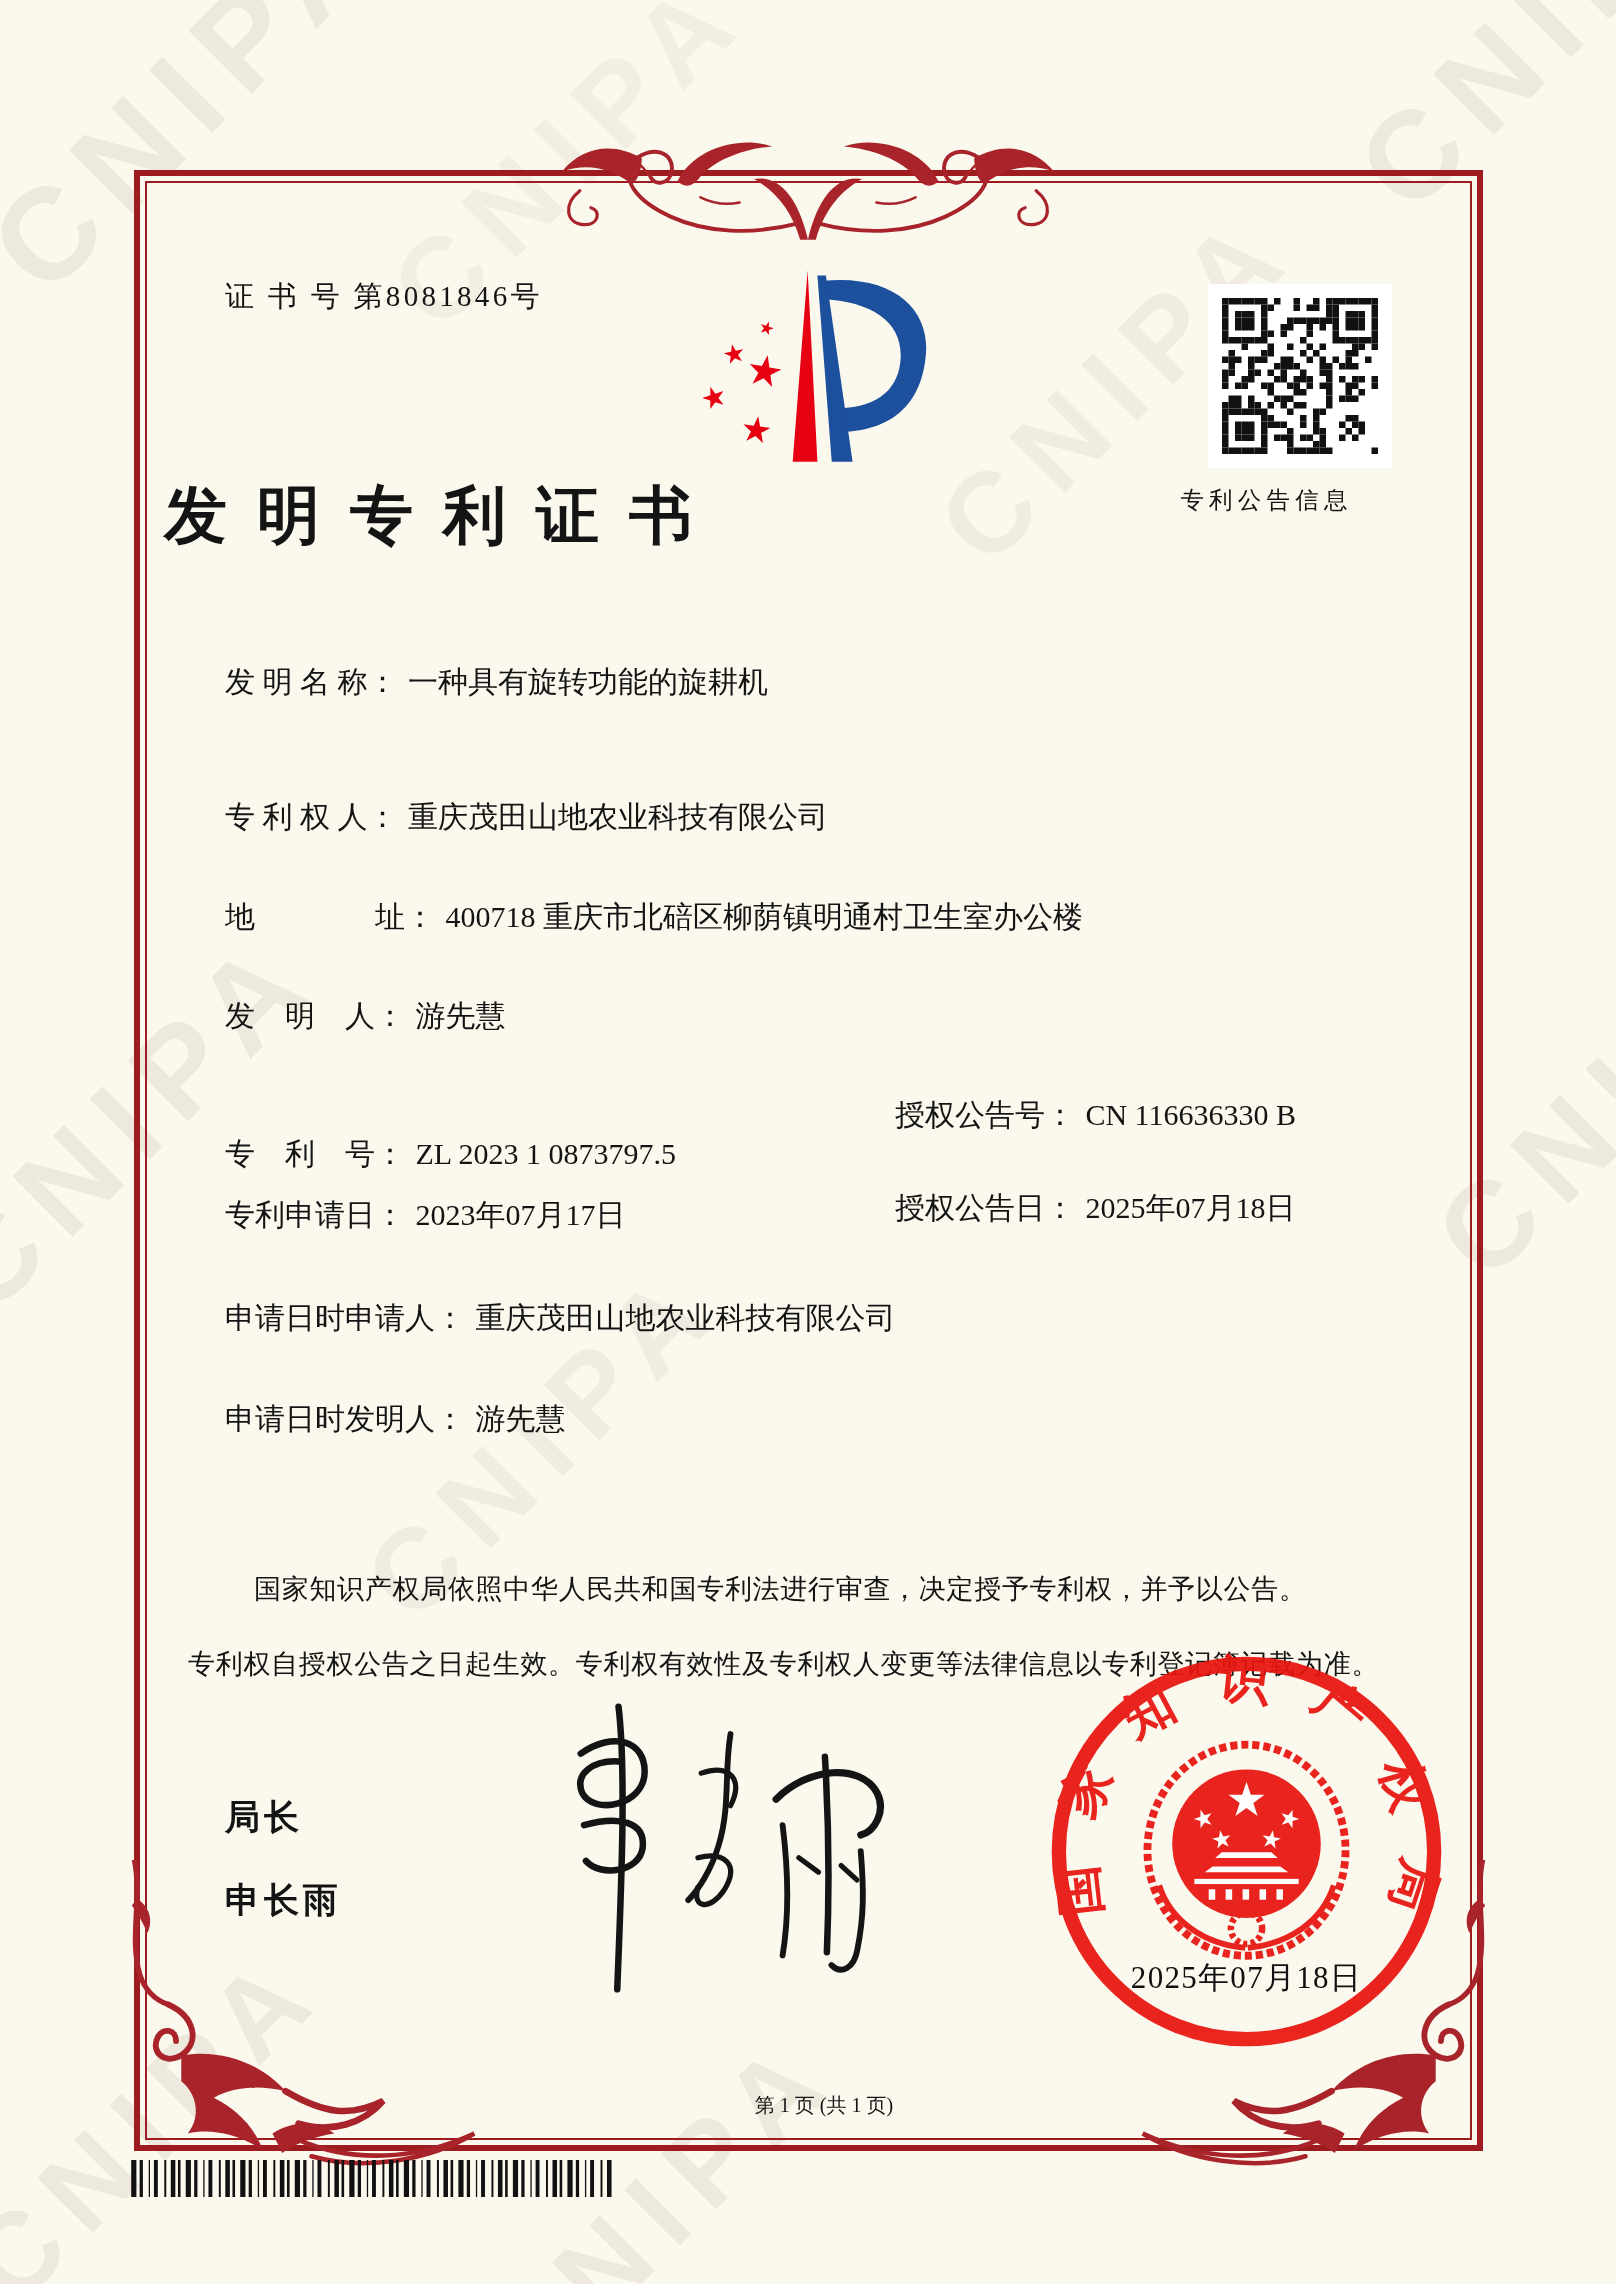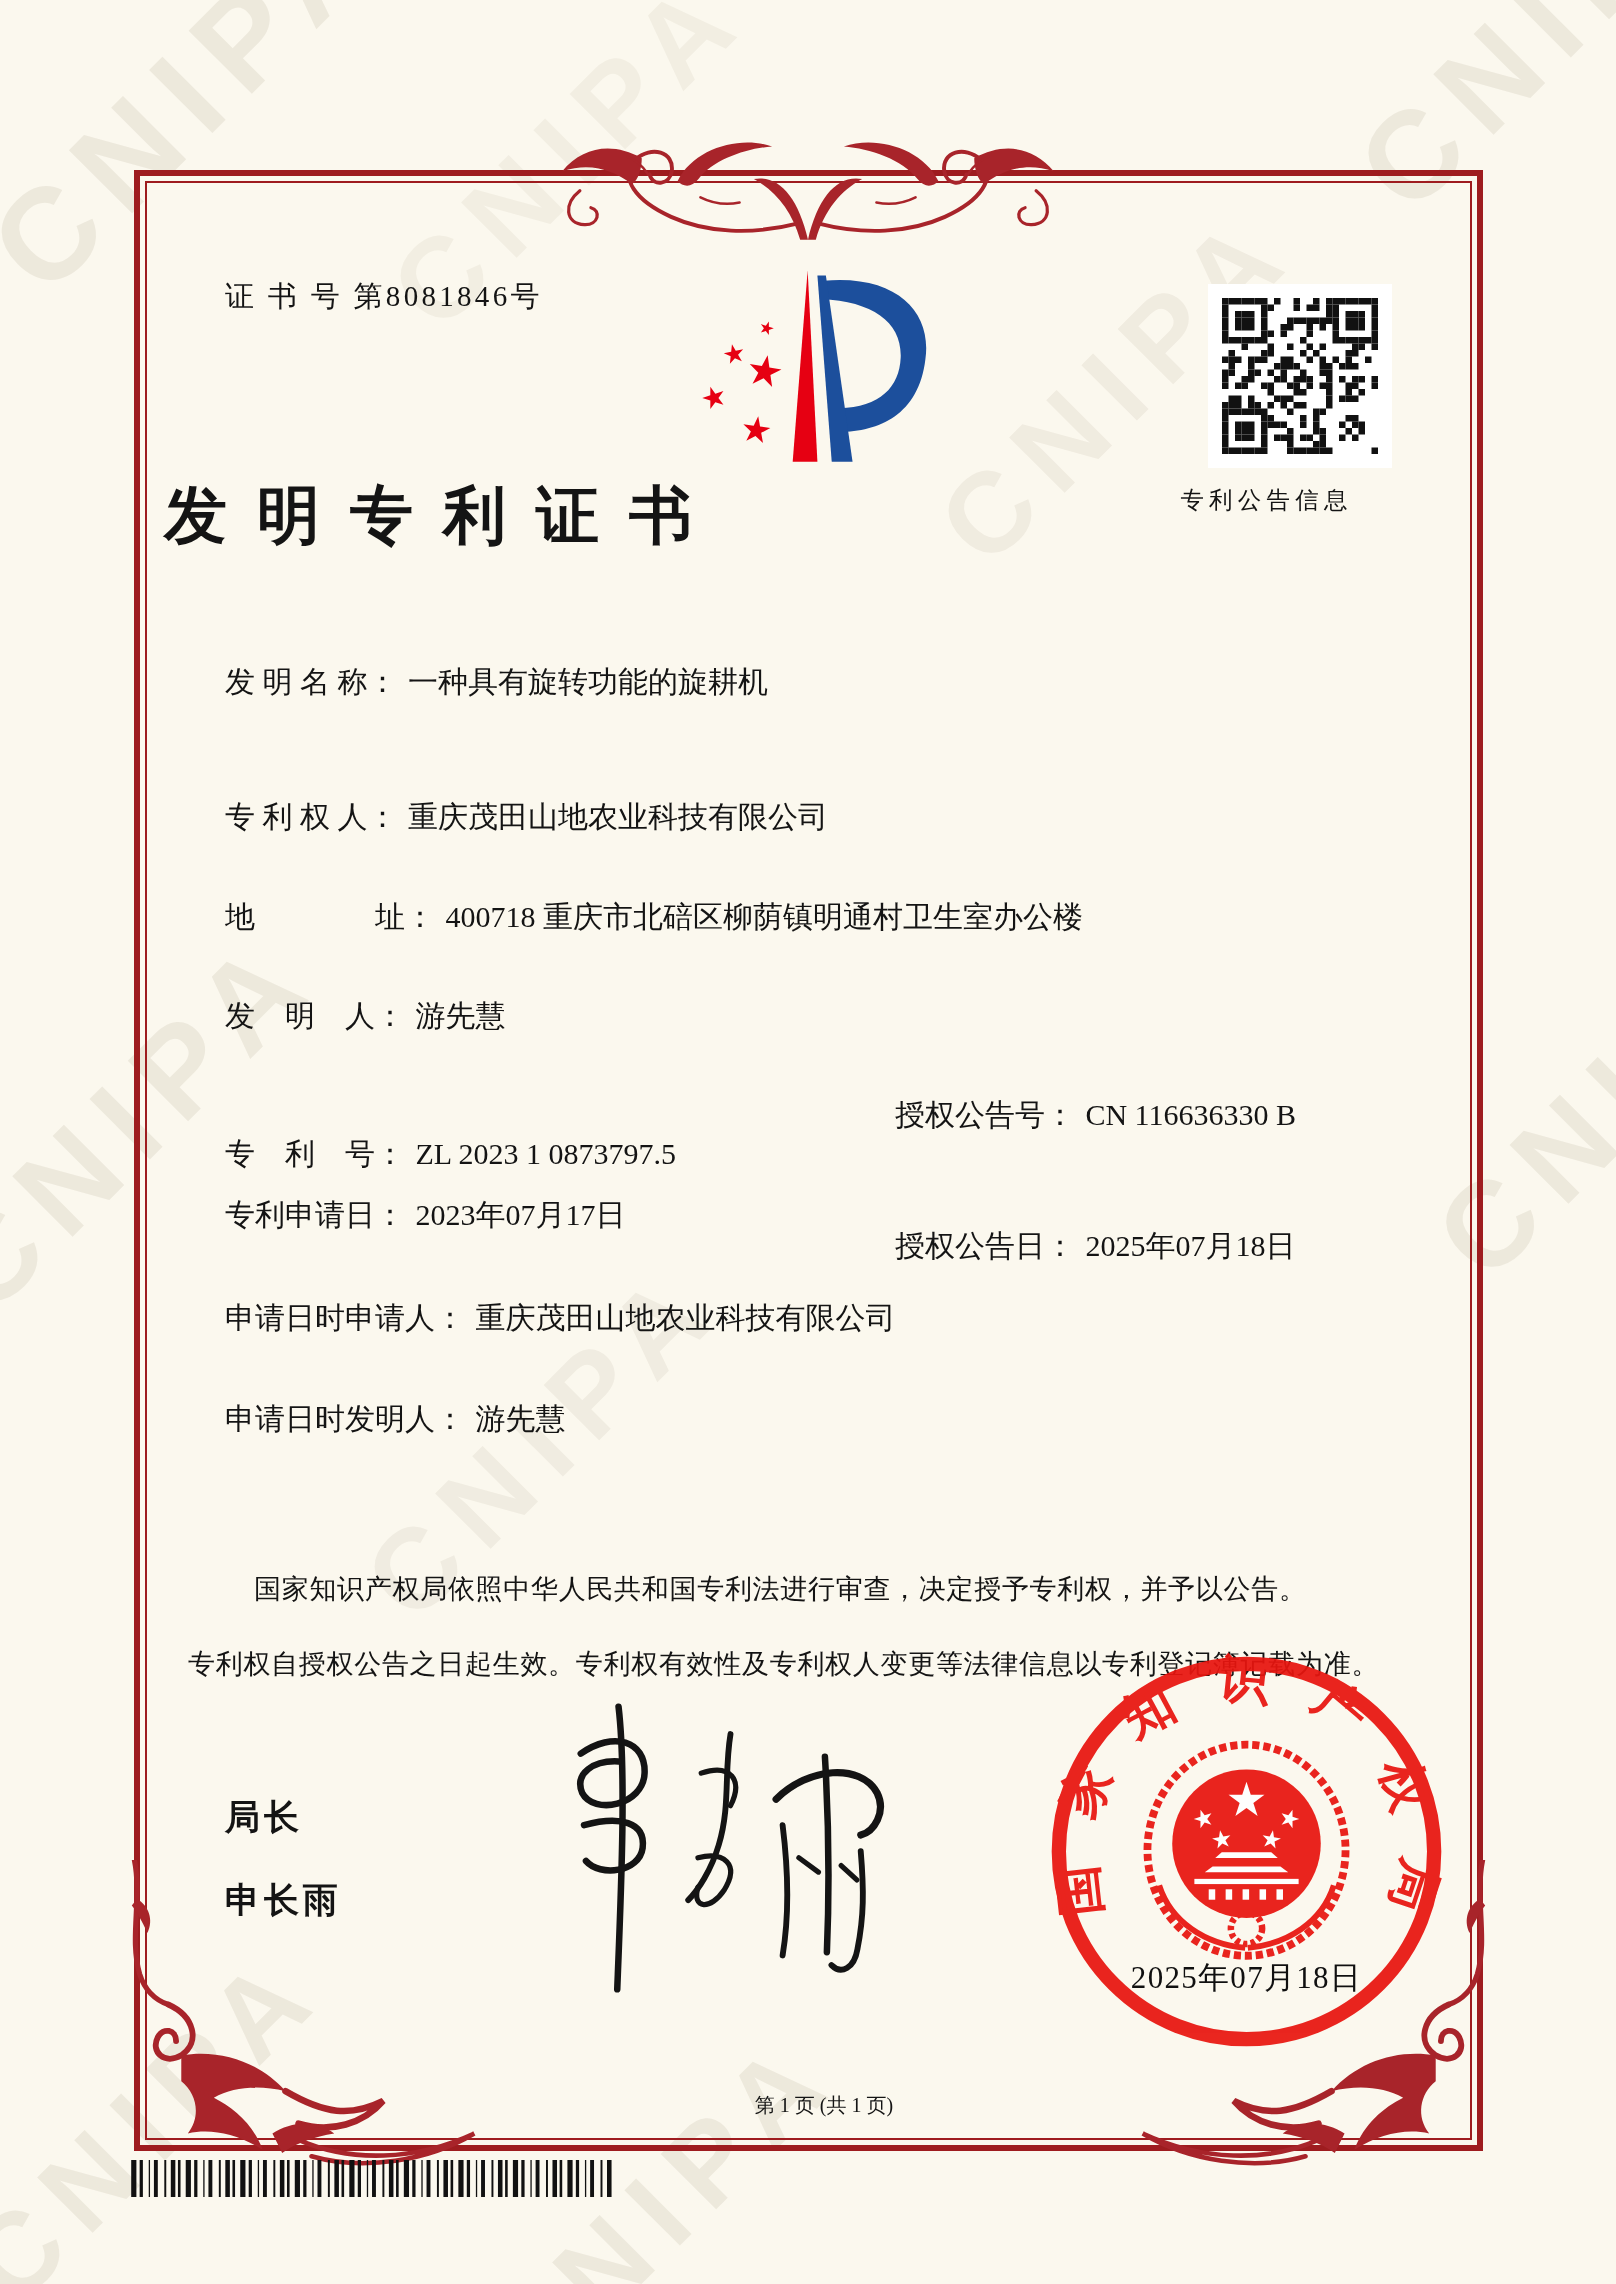--- a/index.html
+++ b/index.html
@@ -455,21 +455,21 @@
 </div>
 <div class="row" style="top:1134px;">
   <span>专　利　号：</span><span class="val">ZL 2023 1 0873797.5</span>
 </div>
 <div class="row-right" style="top:1095px;">
   <span>授权公告号：</span><span class="val">CN 116636330 B</span>
 </div>
 <div class="row" style="top:1195px;">
   <span>专利申请日：</span><span class="val">2023年07月17日</span>
 </div>
-<div class="row-right" style="top:1226px;">
+<div class="row-right" style="top:1188px;">
   <span>授权公告日：</span><span class="val">2025年07月18日</span>
 </div>
 <div class="row" style="top:1298px;">
   <span>申请日时申请人：</span><span class="val">重庆茂田山地农业科技有限公司</span>
 </div>
 <div class="row" style="top:1399px;">
   <span>申请日时发明人：</span><span class="val">游先慧</span>
 </div>
 
 <div class="statement-line" style="left:254px;top:1571px;">国家知识产权局依照中华人民共和国专利法进行审查，决定授予专利权，并予以公告。</div>

